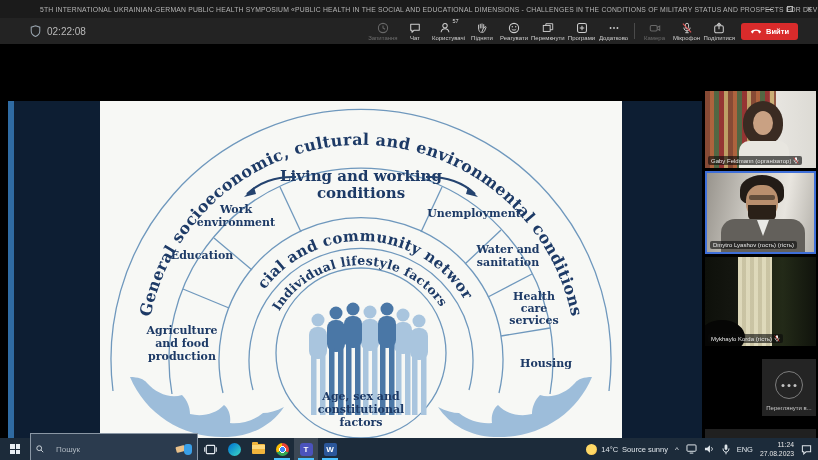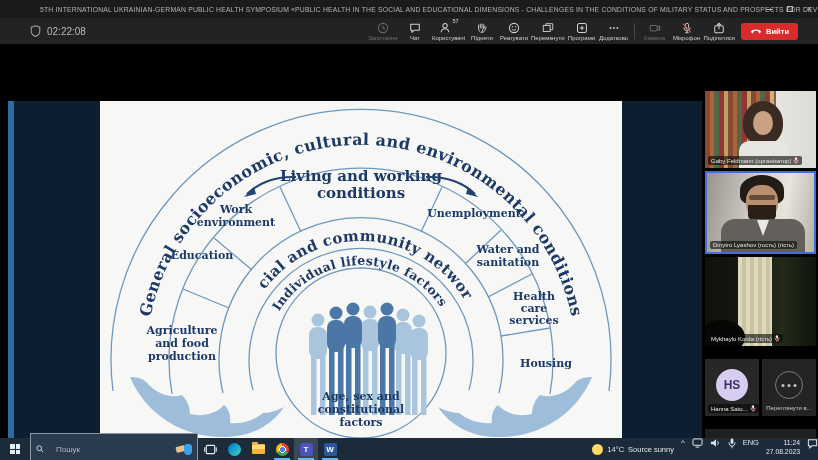--- a/index.html
+++ b/index.html
@@ -119,21 +119,21 @@
   .ic-folder:before { content:""; position:absolute; left:0; top:-2px; width:6px; height:3px; background:#f2b53c; border-radius:1px 1px 0 0; }
   .ic-folder:after { content:""; position:absolute; left:0; top:1px; width:13px; height:4px; background:#ffd97c; }
   .ic-chrome { width:13px; height:13px; border-radius:50%;
     background:radial-gradient(circle,#4285f4 0 27%,#fff 28% 38%,rgba(0,0,0,0) 39%),
                conic-gradient(#ea4335 0 120deg,#34a853 120deg 240deg,#fbbc05 240deg 360deg); }
   .ic-teams { width:13px; height:13px; border-radius:3px; background:#4b53bc; color:#fff; font-size:8px; font-weight:bold;
     display:flex; align-items:center; justify-content:center; }
   .ic-word { width:13px; height:13px; border-radius:2px; background:#2b579a; color:#fff; font-size:8px; font-weight:bold;
     display:flex; align-items:center; justify-content:center; }
   .app.active { background:rgba(255,255,255,.14); }
-  .tray { margin-left:auto; display:flex; gap:7px; height:22px; }
+  .tray { margin-left:auto; display:flex; align-items:center; gap:7px; padding-right:6px; height:22px; }
   .weather { display:flex; align-items:center; gap:4px; }
   .sun { width:11px; height:11px; border-radius:50%; background:radial-gradient(circle at 40% 40%,#ffd966 0 55%,#f0a63a 100%); }
   .tray .txt { color:#dfe5ea; font-size:7.5px; white-space:nowrap; }
   .clockbox { text-align:right; color:#e6e6e6; font-size:6.8px; line-height:1.35; }
   .caret { color:#dfe5ea; font-size:8px; }
 
   
   .dg-serif { font-family:"DejaVu Serif", serif; font-weight:bold; fill:#1d3a66; }
 </style>
 </head>
@@ -406,31 +406,20 @@
     <div class="nametag">
       <span class="nm">Mykhaylo Korda (гість)</span>
       <svg width="6" height="7" viewBox="0 0 8 10">
         <rect x="2.6" y="0.5" width="2.8" height="5" rx="1.4" fill="#fff"></rect>
         <path d="M1.2 4 C1.2 6.5 2.6 7.6 4 7.6 C5.4 7.6 6.8 6.5 6.8 4 M4 7.6 V9.5" stroke="#fff" stroke-width="0.9" fill="none"></path>
         <path d="M0.8 0.8 L7.2 9.2" stroke="#e03a3a" stroke-width="1.1"></path>
       </svg>
     </div>
   </div>
 
-  <div class="tile t4a">
-    <div class="avatar-initials">HS</div>
-    <div class="nametag">
-      <span class="nm">Hanna Satu...</span>
-      <svg width="6" height="7" viewBox="0 0 8 10">
-        <rect x="2.6" y="0.5" width="2.8" height="5" rx="1.4" fill="#fff"></rect>
-        <path d="M1.2 4 C1.2 6.5 2.6 7.6 4 7.6 C5.4 7.6 6.8 6.5 6.8 4 M4 7.6 V9.5" stroke="#fff" stroke-width="0.9" fill="none"></path>
-        <path d="M0.8 0.8 L7.2 9.2" stroke="#e03a3a" stroke-width="1.1"></path>
-      </svg>
-    </div>
-  </div>
 
   <div class="tile t4b">
     <div class="more-circle"></div>
     <div class="more-dots"></div>
     <div class="small-label">Переглянути в...</div>
   </div>
 
   <div class="tile t5">
     <div class="photo-avatar"></div>
   </div>

